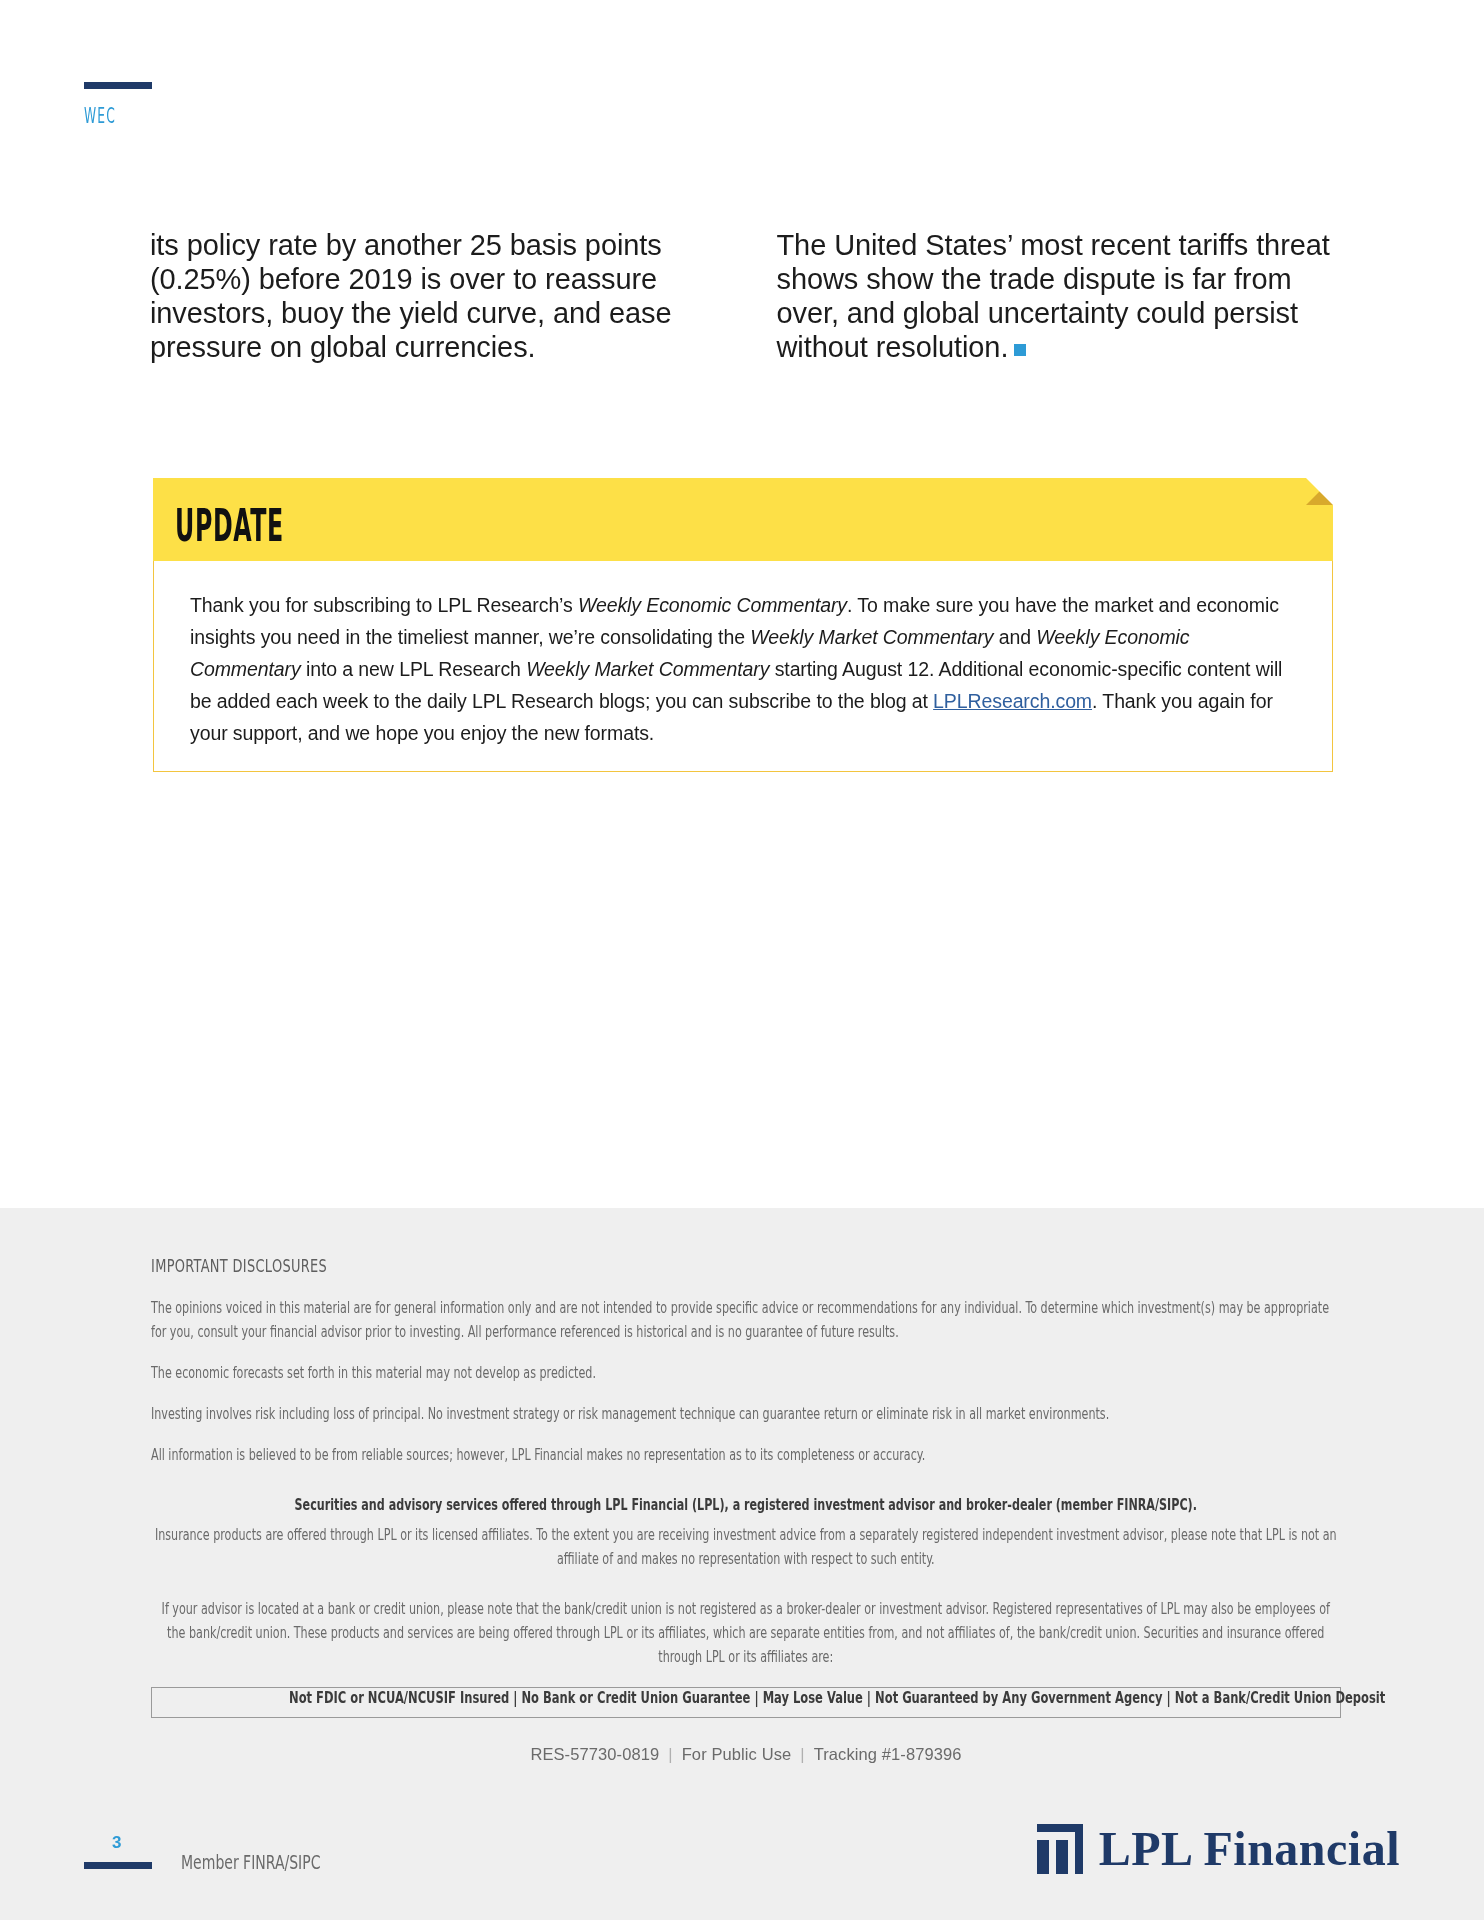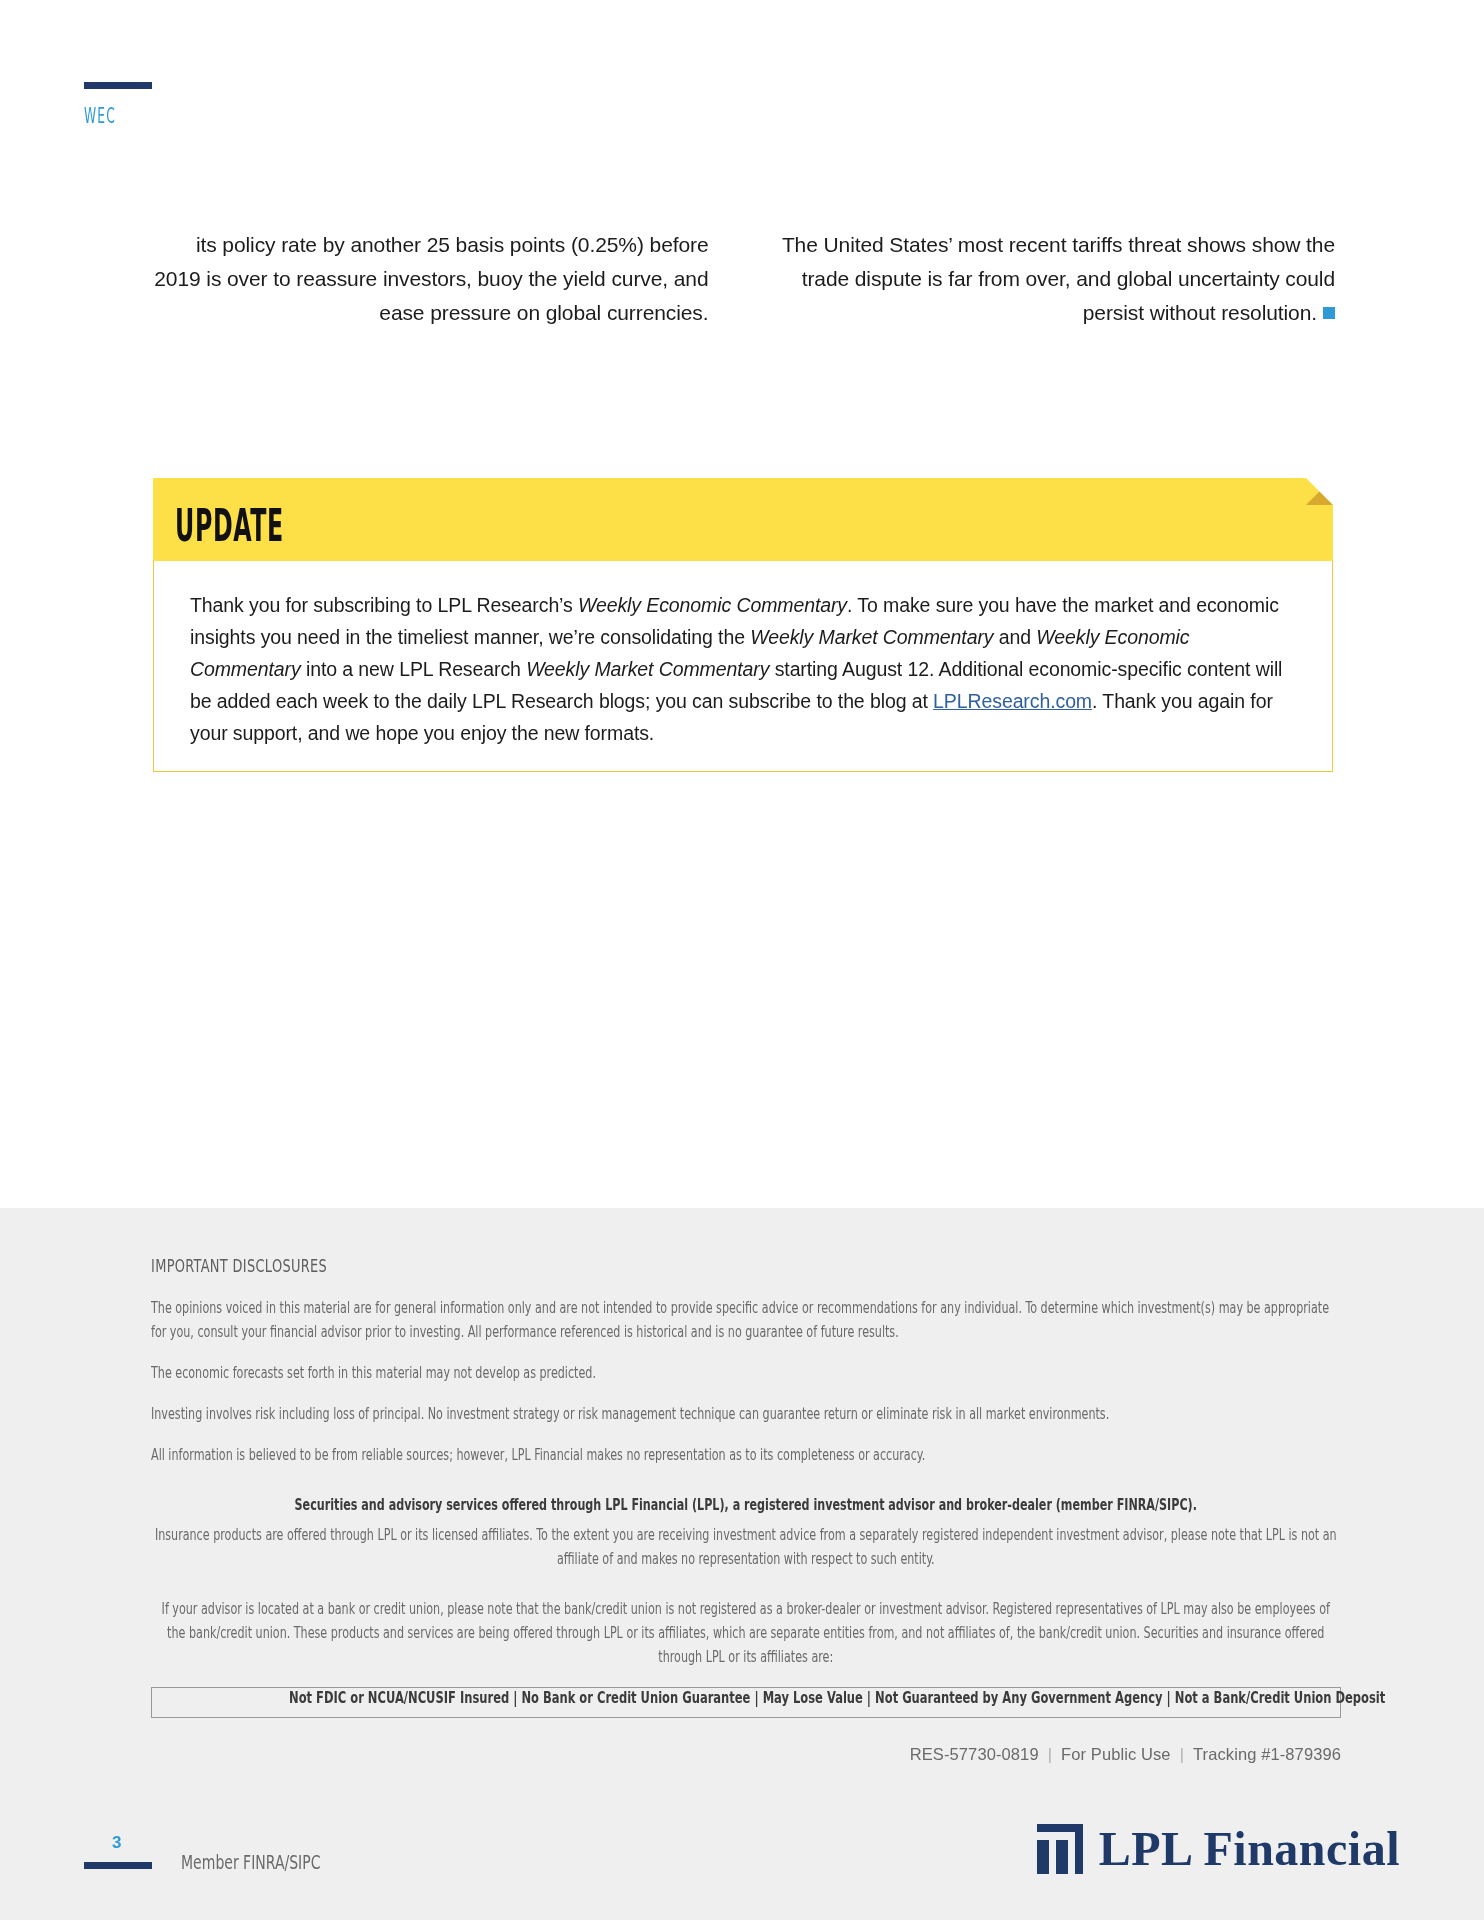--- a/index.html
+++ b/index.html
@@ -49,25 +49,24 @@
   .body-cols {
     position: absolute;
     left: 150px;
     top: 228px;
     width: 1185px;
     display: flex;
     gap: 68px;
   }
   .col {
     width: 560px;
-    font-size: 21px;
+    font-size: 29px;
     line-height: 34px;
     color: #1c1c1c;
     letter-spacing: -0.1px;
-    text-align: right;
   }
   .end-square {
     display: inline-block;
     width: 12px;
     height: 12px;
     background: #2e9bd6;
     margin-left: 6px;
     vertical-align: 1px;
   }
 
@@ -188,21 +187,21 @@
     font-size: 16px;
     font-weight: 700;
     color: #3b3b3b;
     transform: scaleX(0.80);
     display: inline-block;
     white-space: nowrap;
   }
 
   .tracking-row {
     margin-top: 27px;
-    text-align: right;
+    text-align: center;
     font-size: 16.5px;
     color: #6a6a6a;
     letter-spacing: 0.1px;
   }
   .tracking-row .sep {
     color: #b0b0b0;
     padding: 0 9px;
   }
 
   

